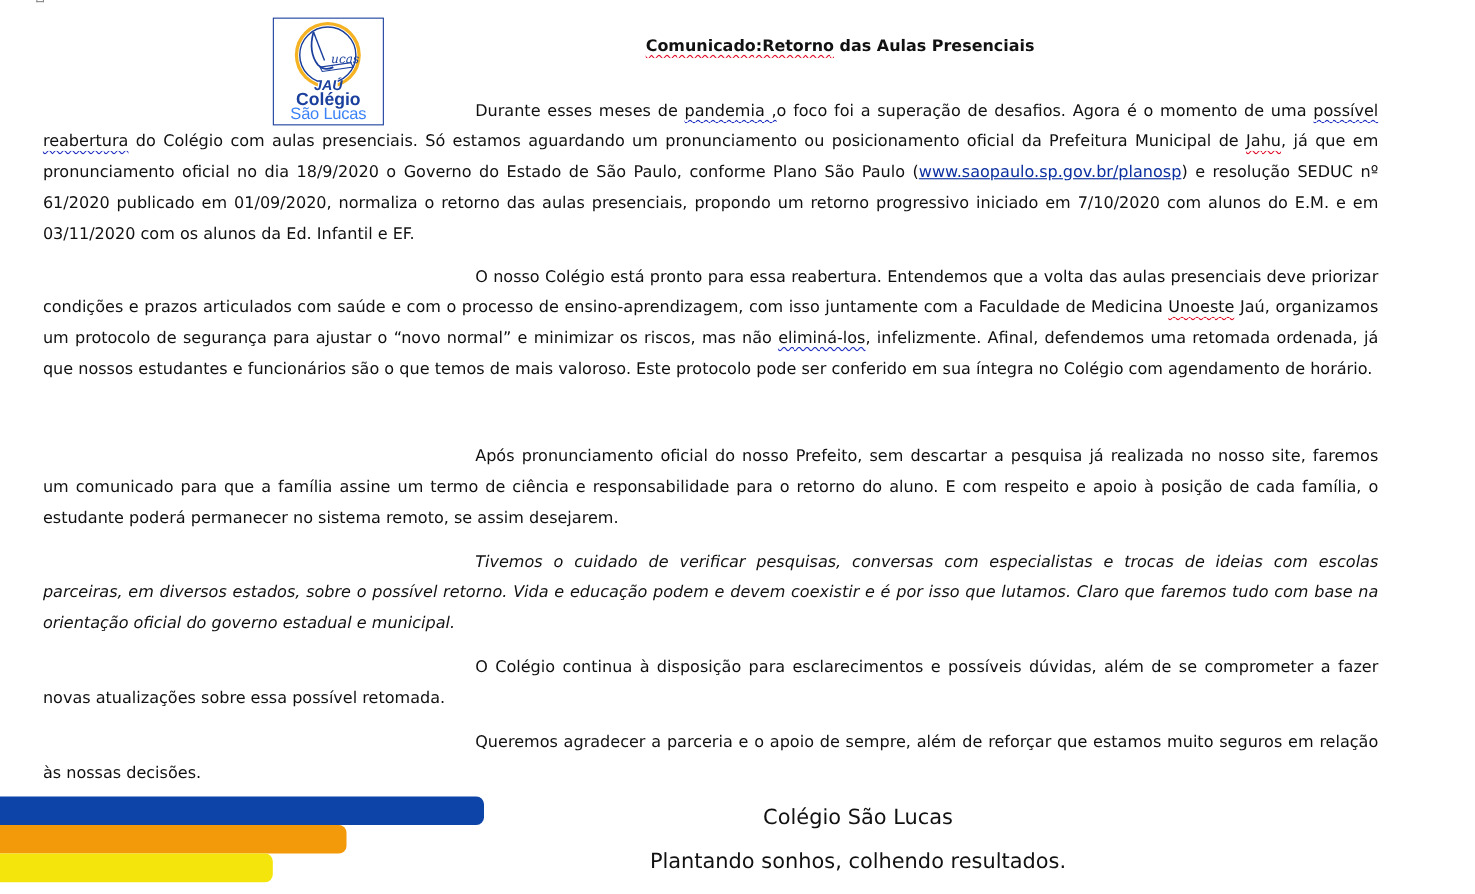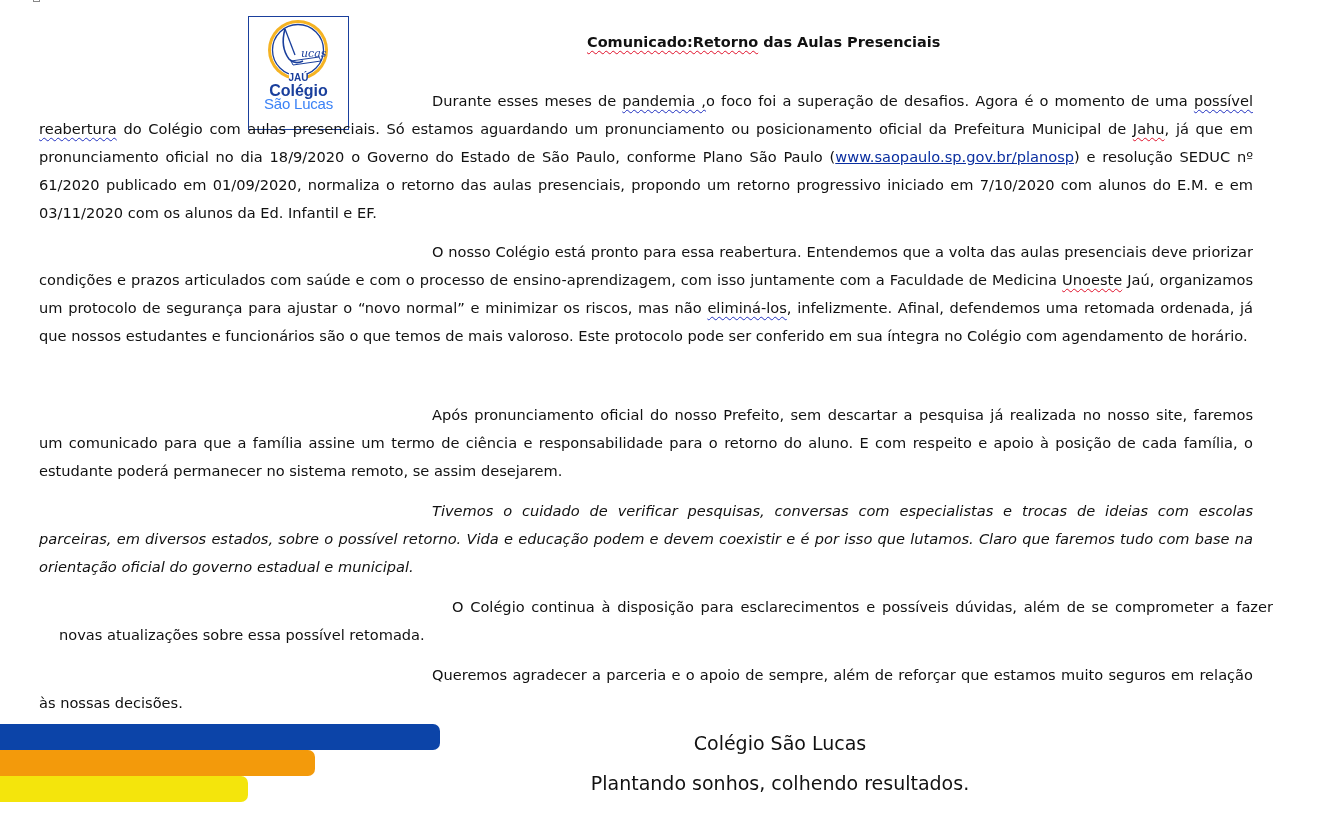--- a/index.html
+++ b/index.html
@@ -6,21 +6,21 @@
     body {
       width: 1341px; height: 813px; position: relative; overflow: hidden;
       font-family: "DejaVu Sans", sans-serif;
       color: #111111;
     }
     .corner-mark {
       position: absolute; left: 33px; top: -4px; width: 7px; height: 6px;
       border: 1px solid #888; border-top: none; box-sizing: border-box;
     }
     .logo {
-      position: absolute; left: 248px; top: 16px; width: 101px; height: 114px;
+      position: absolute; left: 248px; top: 16px; width: 101px; height: 98px;
       border: 1px solid #1a3f9c; box-sizing: border-box; background: #fff;
     }
     .logo svg { display: block; }
     .logo-text1 {
       position: absolute; left: 0; right: 0; top: 68px; text-align: center;
       font-family: "Liberation Sans", sans-serif; font-weight: bold;
       font-size: 16px; color: #1a3f9c; line-height: 12px;
     }
     .logo-text2 {
       position: absolute; left: 0; right: 0; top: 79px; text-align: center;
@@ -43,21 +43,21 @@
       position: absolute; left: 39px; width: 1214px;
       font-size: 14.6px; line-height: 28px; text-align: justify;
       text-align-last: left;
     }
     .body-text .indent { display: inline-block; width: 393px; }
     .link { color: #0b2fa0; text-decoration: underline; }
     .p1 { top: 87px; }
     .p2 { top: 238px; }
     .p3 { top: 401px; }
     .p4 { top: 497px; font-style: italic; }
-    .p5 { top: 593px; margin-left: 20px; }
+    .p5 { top: 593px; }
     .p6 { top: 661px; }
     .signature {
       position: absolute; left: 440px; width: 680px; text-align: center;
       font-size: 19px; line-height: 22px;
     }
     .sig1 { top: 732px; }
     .sig2 { top: 772px; }
     .bar { position: absolute; left: 0; height: 26px; border-radius: 0 7px 7px 0; }
     .bar-blue { top: 724px; width: 440px; }
     .bar-orange { top: 750px; width: 315px; }
@@ -72,21 +72,21 @@
   <svg width="99" height="70" viewBox="0 0 99 70">
     <circle cx="49" cy="33" r="30" fill="#f5b323"></circle>
     <circle cx="49" cy="33" r="27" fill="#ffffff"></circle>
     <circle cx="49" cy="33" r="25.5" fill="none" stroke="#1a3f9c" stroke-width="1.3"></circle>
     <path d="M36 12 Q31 30 40 42 Q46 48 54 44" fill="none" stroke="#1a3f9c" stroke-width="1.6"></path>
     <path d="M36 12 L46 38" fill="none" stroke="#1a3f9c" stroke-width="1.3"></path>
     <text x="52" y="40" font-family="DejaVu Serif, serif" font-style="italic" font-size="11" fill="#1a3f9c">ucas</text>
     <path d="M42 44 L70 40 L72 44 L44 48 Z" fill="none" stroke="#1a3f9c" stroke-width="1"></path>
     <rect x="40" y="56" width="18" height="12" fill="#ffffff"></rect>
   </svg>
-  <div class="logo-text1" style="top:55px;font-size:10px;color:#1a3f9c;">JAÚ</div>
+  <div class="logo-text1" style="top:55px;font-size:13px;color:#1a3f9c;font-style:italic;">JAÚ</div>
   <div class="logo-text1">Colégio</div>
   <div class="logo-text2">São Lucas</div>
 </div>
 
 <div class="title">
   <span class="squiggle-red">Comunicado:Retorno</span><span> das Aulas Presenciais</span>
 </div>
 
 <div class="body-text p1"><span class="indent"></span><span>Durante esses meses de </span><span class="squiggle-blue">pandemia ,</span><span>o foco foi a superação de desafios. Agora é o momento de uma </span><span class="squiggle-blue">possível reabertura</span><span> do Colégio com aulas presenciais. Só estamos  aguardando um pronunciamento ou posicionamento oficial da Prefeitura Municipal de </span><span class="squiggle-red">Jahu</span><span>, já que em pronunciamento oficial no dia 18/9/2020  o Governo do Estado de São Paulo, conforme Plano São Paulo (</span><span class="link">www.saopaulo.sp.gov.br/planosp</span><span>) e resolução SEDUC nº 61/2020 publicado em 01/09/2020, normaliza o retorno das aulas presenciais, propondo um retorno progressivo iniciado em 7/10/2020 com alunos do E.M. e em 03/11/2020 com os alunos da Ed. Infantil e EF.</span></div>
 

